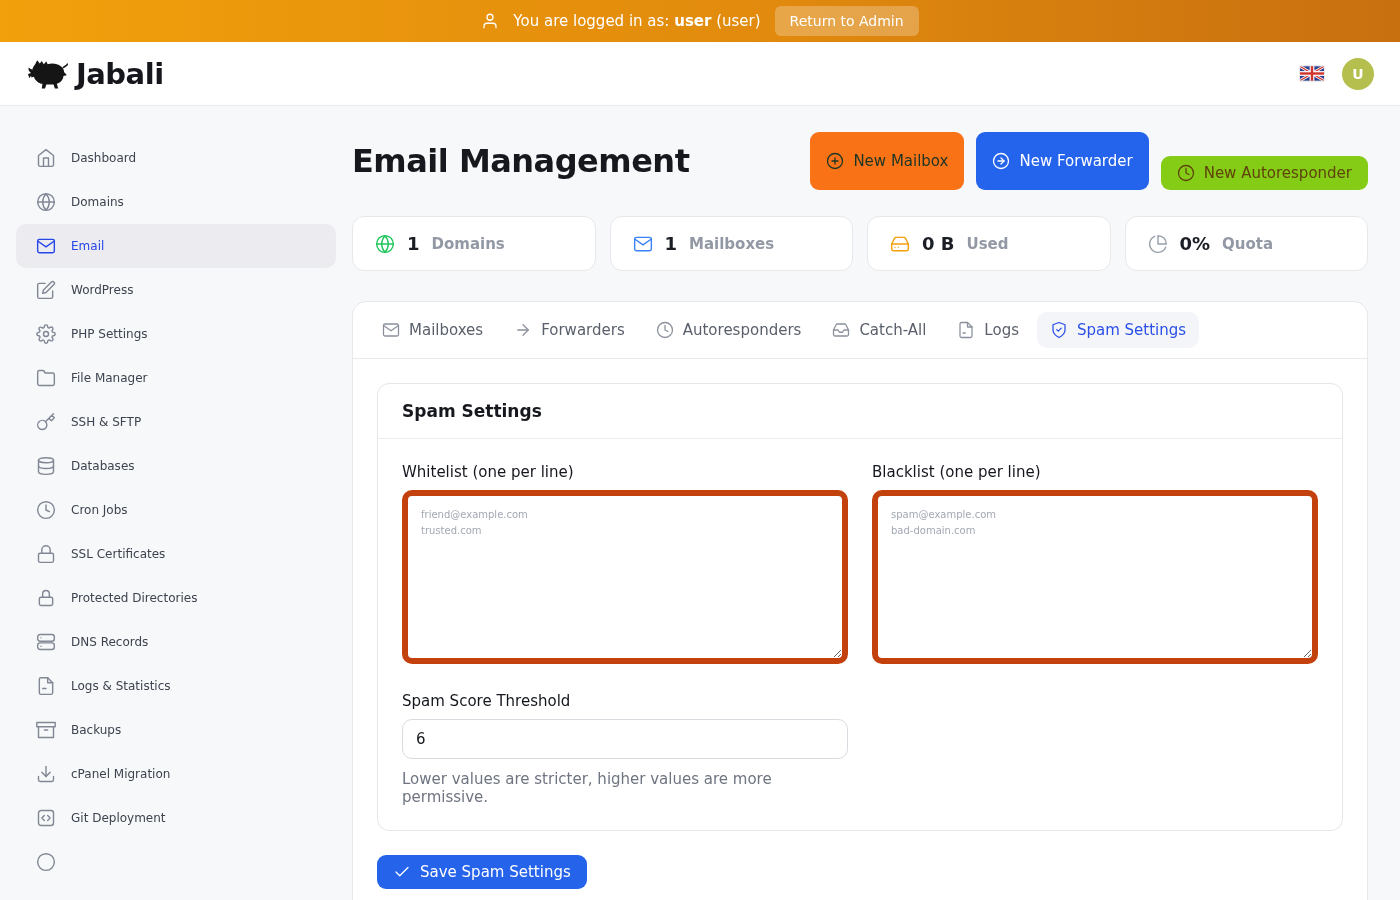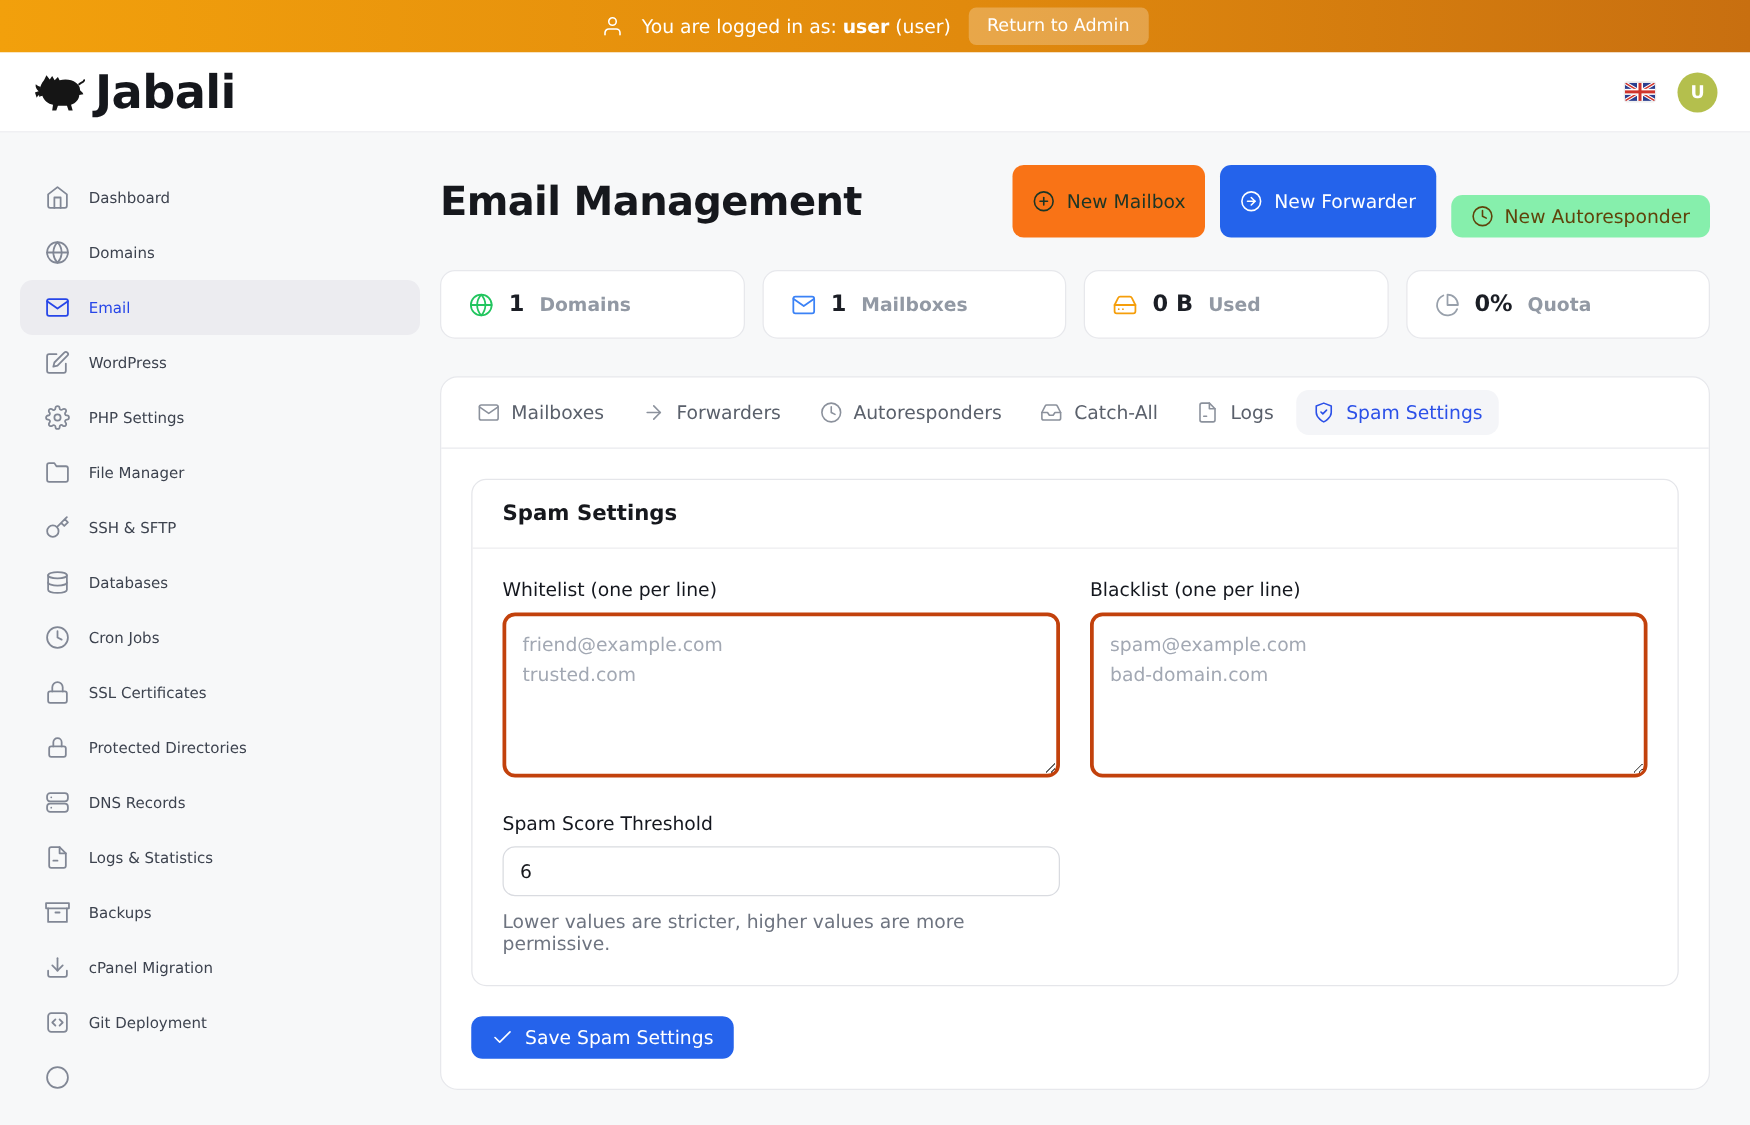--- a/index.html
+++ b/index.html
@@ -23,21 +23,21 @@
     background:rgba(255,255,255,.25); color:#fff; border:none; cursor:pointer;
     padding:7px 15px; border-radius:6px; font-size:14px; font-family:inherit;
   }
 
   
   .header {
     height:64px; background:#fff; border-bottom:1px solid #ebecef;
     display:flex; align-items:center; justify-content:space-between; padding:0 26px;
   }
   .brand { display:flex; align-items:center; gap:8px; }
-  .brand-name { font-size:37px; font-weight:800; letter-spacing:-.5px; color:#15171c; }
+  .brand-name { font-size:29px; font-weight:800; letter-spacing:-.5px; color:#15171c; }
   .header-right { display:flex; align-items:center; gap:18px; }
   .flag { border-radius:2px; box-shadow:0 0 0 1px rgba(0,0,0,.08); }
   .avatar {
     width:32px; height:32px; border-radius:50%; background:#b4bf4d; color:#fff;
     display:flex; align-items:center; justify-content:center; font-size:14px; font-weight:700; cursor:pointer;
   }
 
   
   .shell { display:flex; height:794px; }
   .sidebar { width:352px; flex:0 0 352px; padding:30px 16px 0 16px; }
@@ -54,21 +54,21 @@
   
   .title-row { display:flex; align-items:center; justify-content:space-between; }
   .page-title { font-size:32px; font-weight:800; letter-spacing:-.5px; }
   .actions { display:flex; gap:12px; }
   .btn {
     display:flex; align-items:center; gap:9px; border:none; cursor:pointer;
     font-family:inherit; font-size:15px; padding:8px 16px; border-radius:9px; font-weight:400;
   }
   .btn-green { background:#f97316; color:#1b3526; }
   .btn-blue  { background:#2463eb; color:#fff; }
-  .btn-amber { background:#86efac; color:#5f430a;margin-top:24px; }
+  .btn-amber { background:#84cc16; color:#5f430a;margin-top:24px; }
 
   
   .stats { display:flex; gap:14px; margin-top:26px; }
   .stat-card {
     flex:1; background:#fff; border:1px solid #e7e8ec; border-radius:12px;
     padding:16px 22px; display:flex; align-items:center; gap:12px;
   }
   .stat-num { font-size:18px; font-weight:800; color:#1b1e25; }
   .stat-label { font-size:15px; font-weight:700; color:#9299a4; }
 
@@ -86,22 +86,22 @@
 
   .tab-content { padding:24px; }
 
   
   .panel { border:1px solid #e5e6ea; border-radius:12px; background:#fff; }
   .panel-header { padding:17px 24px; font-size:17px; font-weight:700; border-bottom:1px solid #ededf0; }
   .panel-body { padding:24px; }
   .two-col { display:grid; grid-template-columns:1fr 1fr; gap:24px; }
   .field-label { display:block; font-size:15px; color:#14171e; margin-bottom:9px; }
   textarea {
-    width:100%; height:132px; border:3px solid #c2410c; border-radius:10px;
-    padding:11px 13px; font-family:inherit; font-size:15px; color:#16181d; resize:vertical;
+    width:100%; height:174px; border:6px solid #c2410c; border-radius:10px;
+    padding:11px 13px; font-family:inherit; font-size:10px; color:#16181d; resize:vertical;
     line-height:1.6; background:#fff;
   }
   textarea::placeholder, input::placeholder { color:#a2a8b3; }
   .threshold-block { margin-top:24px; }
   .text-input {
     width:100%; height:40px; border:1px solid #d9dbe0; border-radius:10px;
     padding:0 13px; font-family:inherit; font-size:15px; color:#16181d; background:#fff;
   }
   .help-text { margin-top:11px; font-size:15px; color:#6e7480; }
   .save-btn { margin-top:24px; background:#2563eb; color:#fff; }

